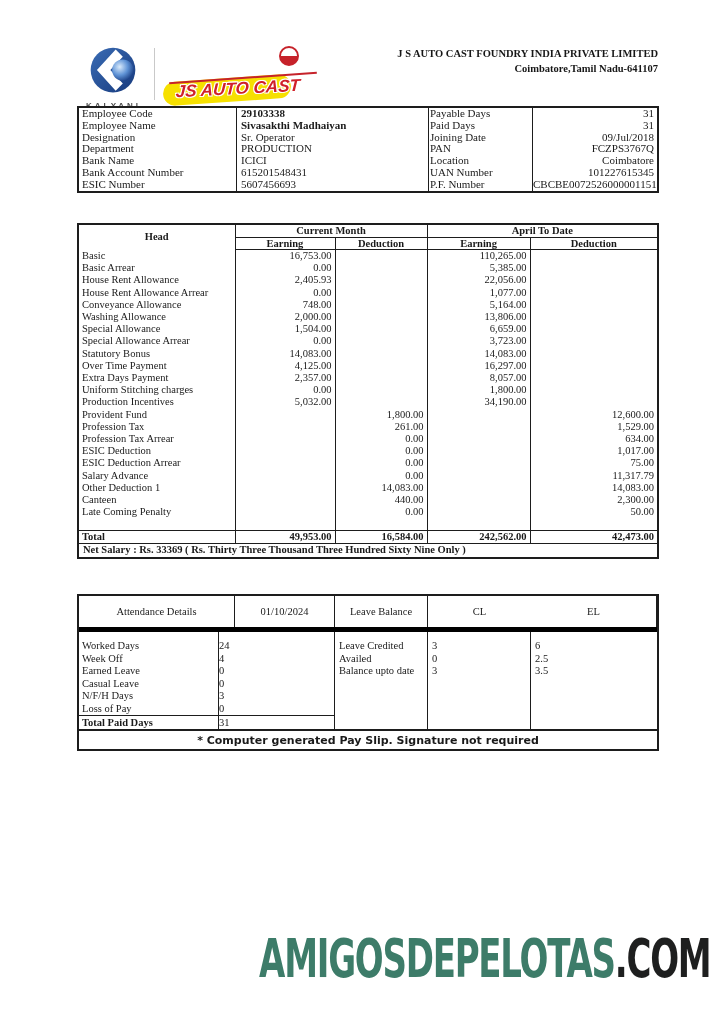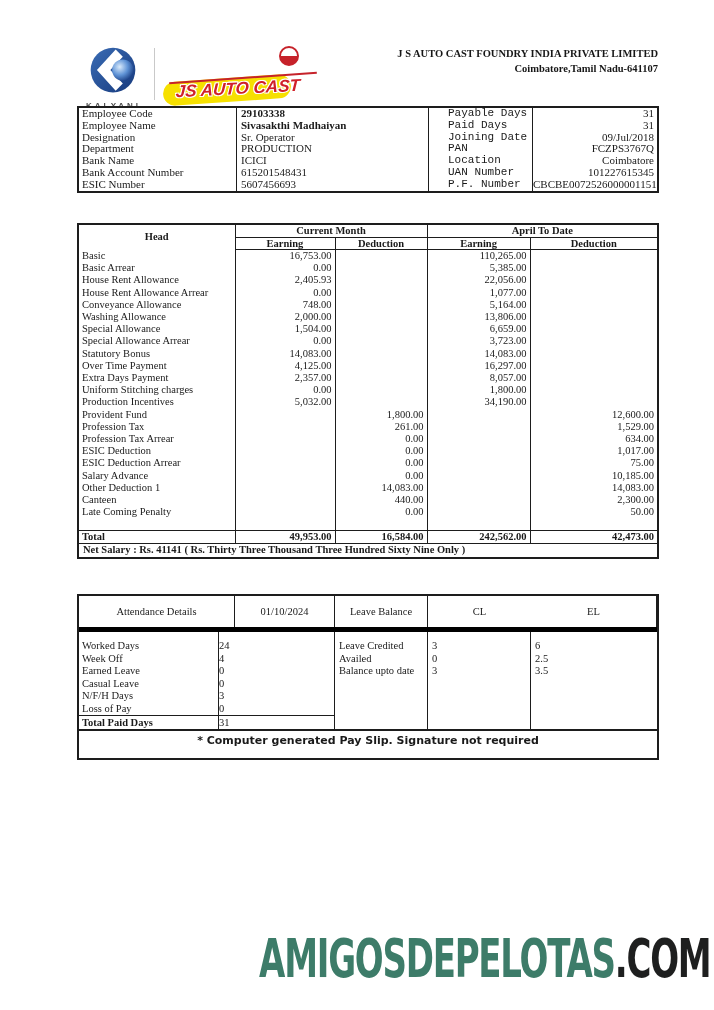--- a/index.html
+++ b/index.html
@@ -33,21 +33,21 @@
 
   
   .title-info-box { position:absolute; top:106px; left:77px; width:582px; border:2px solid #1d1d1d; }
   .title-row { height:19px; line-height:19px; text-align:center; border-bottom:2px solid #1d1d1d;
                font-family:"DejaVu Sans", sans-serif; font-weight:bold; font-size:13px; }
   .info-grid { display:grid; grid-template-columns:157px 192px 104px auto; grid-auto-rows:11.8px;
                font-size:11px; }
   .ig { line-height:11.8px; overflow:hidden; white-space:nowrap; }
   .ig.l1 { padding-left:3px; }
   .ig.v1 { border-left:1px solid #1d1d1d; padding-left:4px; }
-  .ig.l2 { border-left:1px solid #1d1d1d; padding-left:19px;font-family:Liberation Mono, monospace; }
+  .ig.l2 { border-left:1px solid #1d1d1d; padding-left:1px; }
   .ig.v2 { border-left:1px solid #1d1d1d; text-align:right; padding-right:3px; }
   .bold { font-weight:bold; }
 
   
   .pay-box { position:absolute; top:223px; left:77px; width:582px; border:2px solid #1d1d1d; }
   table.pay { width:100%; border-collapse:collapse; table-layout:fixed; font-size:10.5px; }
   table.pay th, table.pay td { padding:0 3px; overflow:hidden; white-space:nowrap; }
   table.pay thead th { font-weight:bold; text-align:center; }
   tr.h1 th { height:12px; line-height:12px; }
   tr.h2 th { height:11px; line-height:11px; }
@@ -70,21 +70,21 @@
   .att-body { display:grid; grid-template-columns:139px 117px 93px 103px auto; font-size:10.5px; }
   .ab { height:12.5px; line-height:12.5px; overflow:hidden; white-space:nowrap; }
   .ab.sp { height:8px; }
   .ab.tt { height:14px; line-height:14px; }
   .a1 { padding-left:3px; }
   .a2 { border-left:1px solid #1d1d1d; border-right:1px solid #1d1d1d; padding-left:0; }
   .a3 { border-right:1px solid #1d1d1d; padding-left:4px; }
   .a4 { border-right:1px solid #1d1d1d; padding-left:4px; }
   .a5 { padding-left:4px; }
   .bt { border-top:1px solid #1d1d1d; }
-  .att-footer { border-top:2px solid #1d1d1d; height:29px; line-height:20px; text-align:center;
+  .att-footer { border-top:2px solid #1d1d1d; height:20px; line-height:20px; text-align:center;
                 font-family:"DejaVu Sans", sans-serif; font-weight:bold; font-size:11px; }
 
   
   .watermark { position:absolute; right:4px; bottom:20px; font-family:"DejaVu Sans", sans-serif;
                font-weight:bold; font-size:54px; letter-spacing:-2px; white-space:nowrap;
                transform:scaleX(0.63); transform-origin:100% 50%; }
 </style>
 </head>
 <body>
 
@@ -334,21 +334,21 @@
             <td class="n br">0.00</td>
             <td class="n br"></td>
             <td class="n">75.00</td>
           </tr>
 
           <tr>
             <td class="hd br">Salary Advance</td>
             <td class="n br"></td>
             <td class="n br">0.00</td>
             <td class="n br"></td>
-            <td class="n">10,185.00</td>
+            <td class="n">11,317.79</td>
           </tr>
 
           <tr>
             <td class="hd br">Other Deduction 1</td>
             <td class="n br"></td>
             <td class="n br">14,083.00</td>
             <td class="n br"></td>
             <td class="n">14,083.00</td>
           </tr>
 
@@ -376,21 +376,21 @@
             <td></td>
         </tr>
         <tr class="total">
           <td class="hd br">Total</td>
           <td class="n br">49,953.00</td>
           <td class="n br">16,584.00</td>
           <td class="n br">242,562.00</td>
           <td class="n">42,473.00</td>
         </tr>
         <tr class="net">
-          <td colspan="5">Net Salary : Rs.  41141 ( Rs. Thirty Three Thousand Three Hundred Sixty Nine Only )</td>
+          <td colspan="5">Net Salary : Rs.  33369 ( Rs. Thirty Three Thousand Three Hundred Sixty Nine Only )</td>
         </tr>
       </tbody>
     </table>
   </div>
 
   <div class="att-box">
     <div class="att-header">
       <div class="ah br">Attendance Details</div>
       <div class="ah br">01/10/2024</div>
       <div class="ah br">Leave Balance</div>

